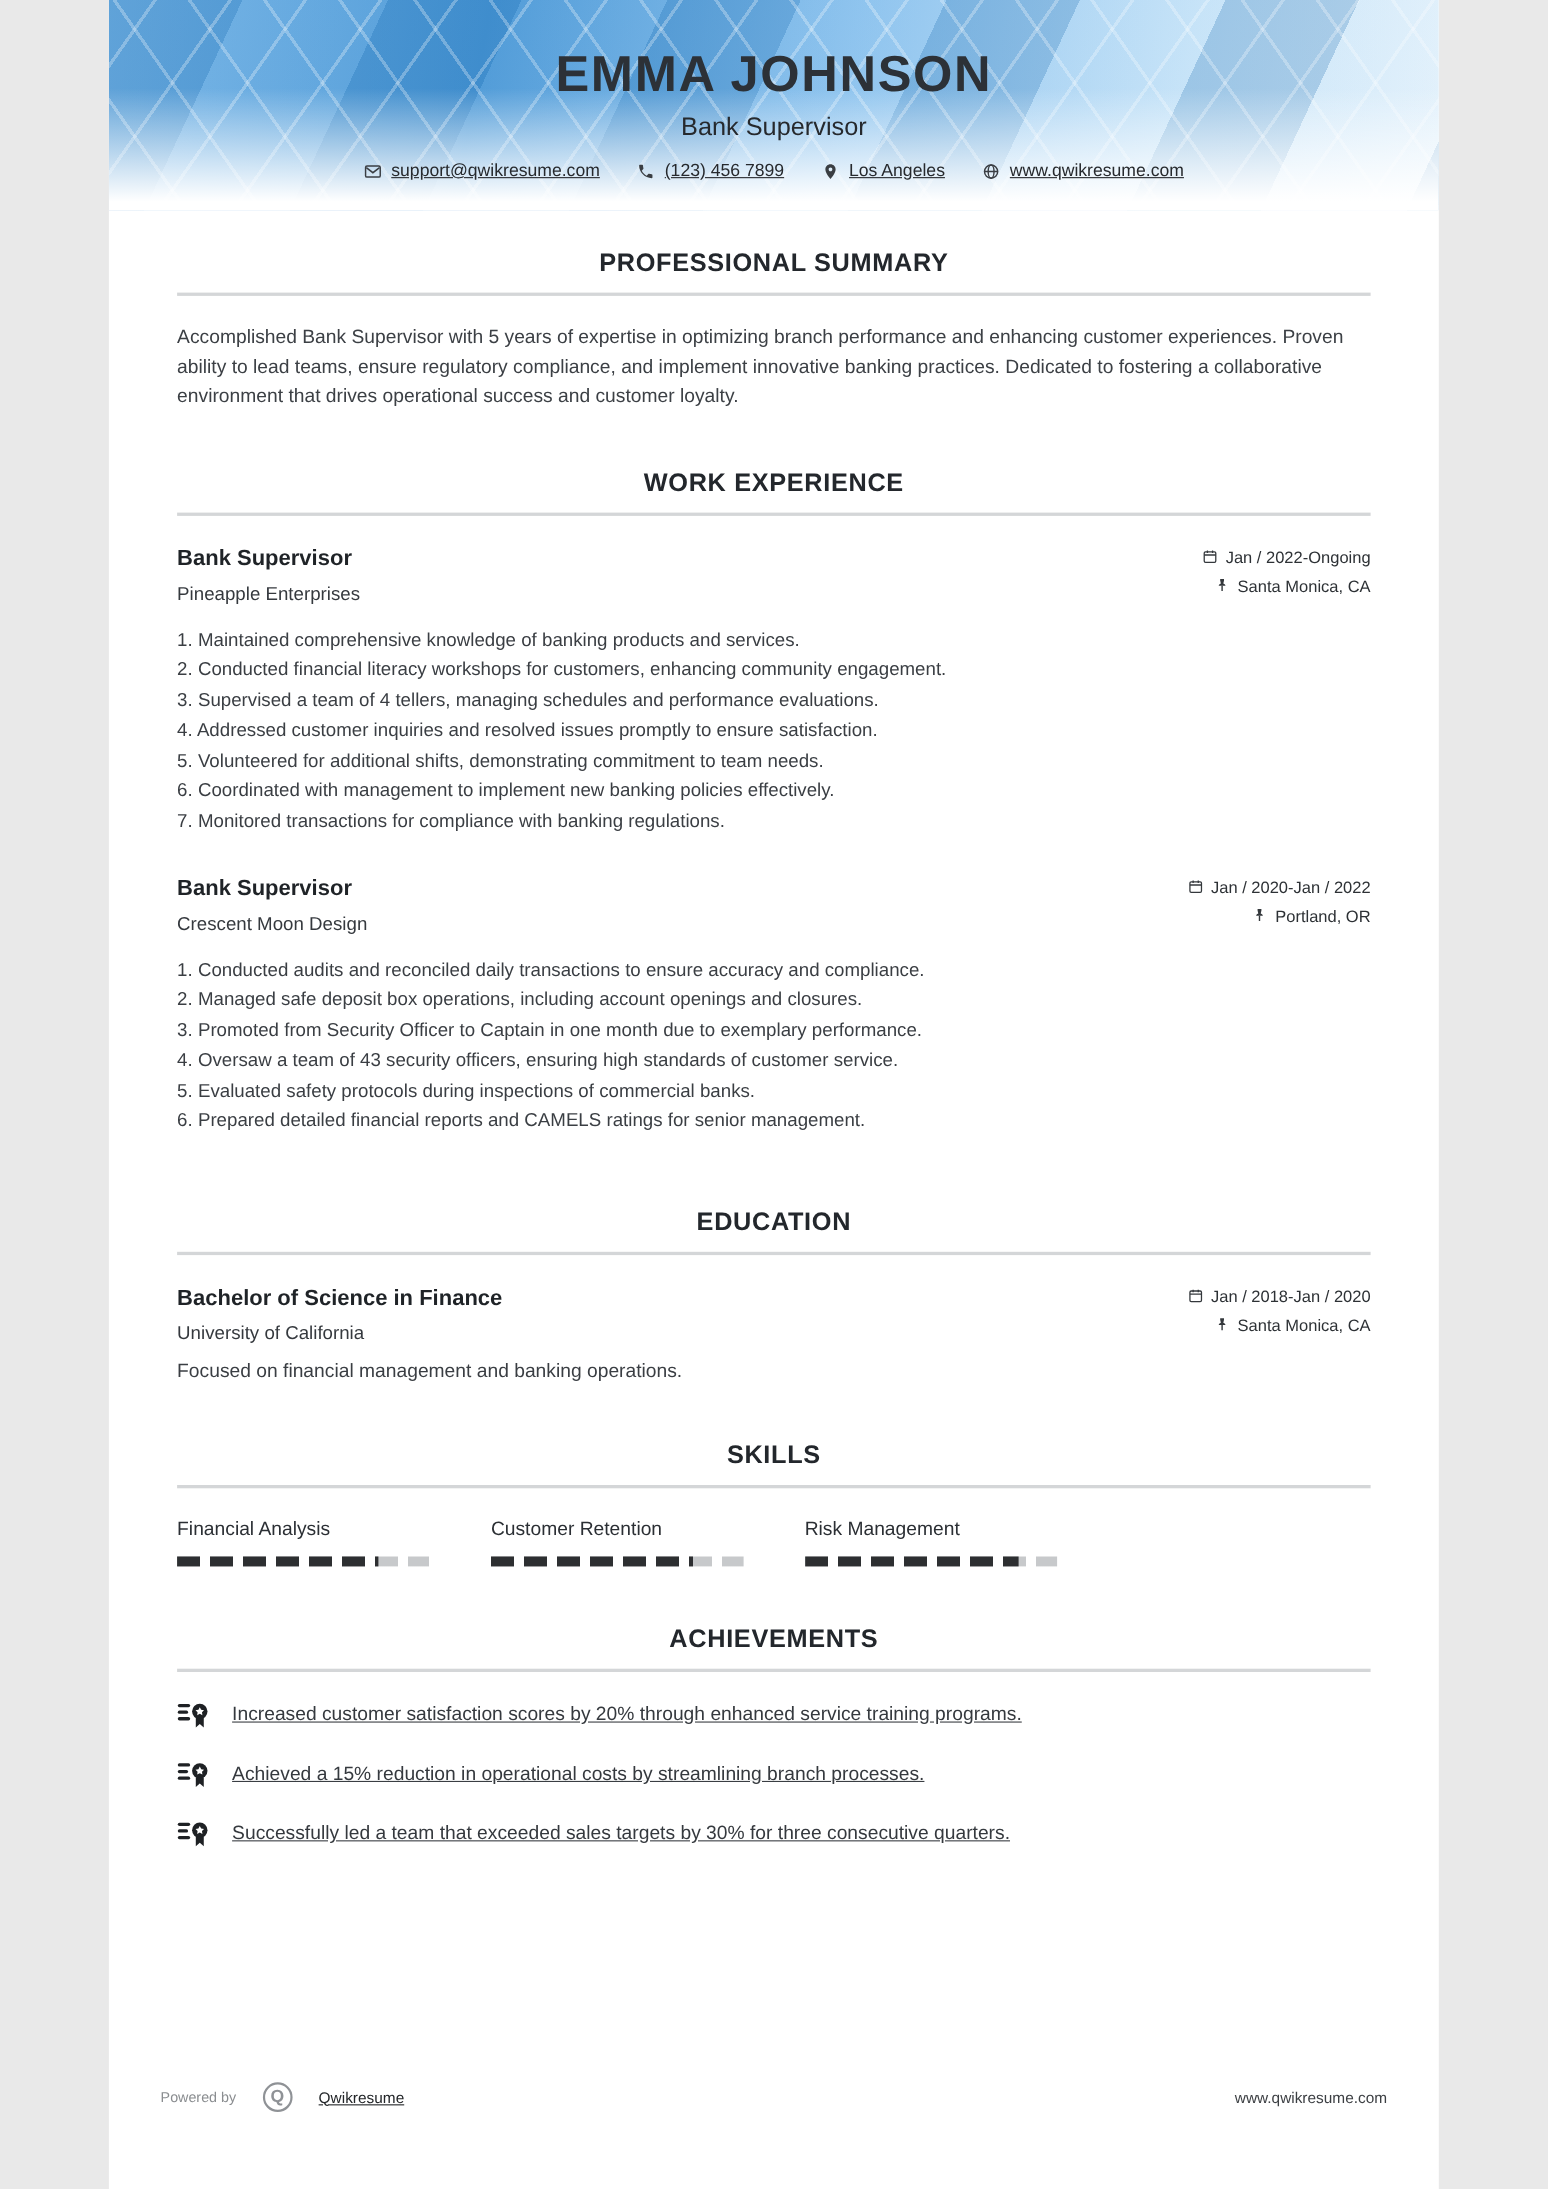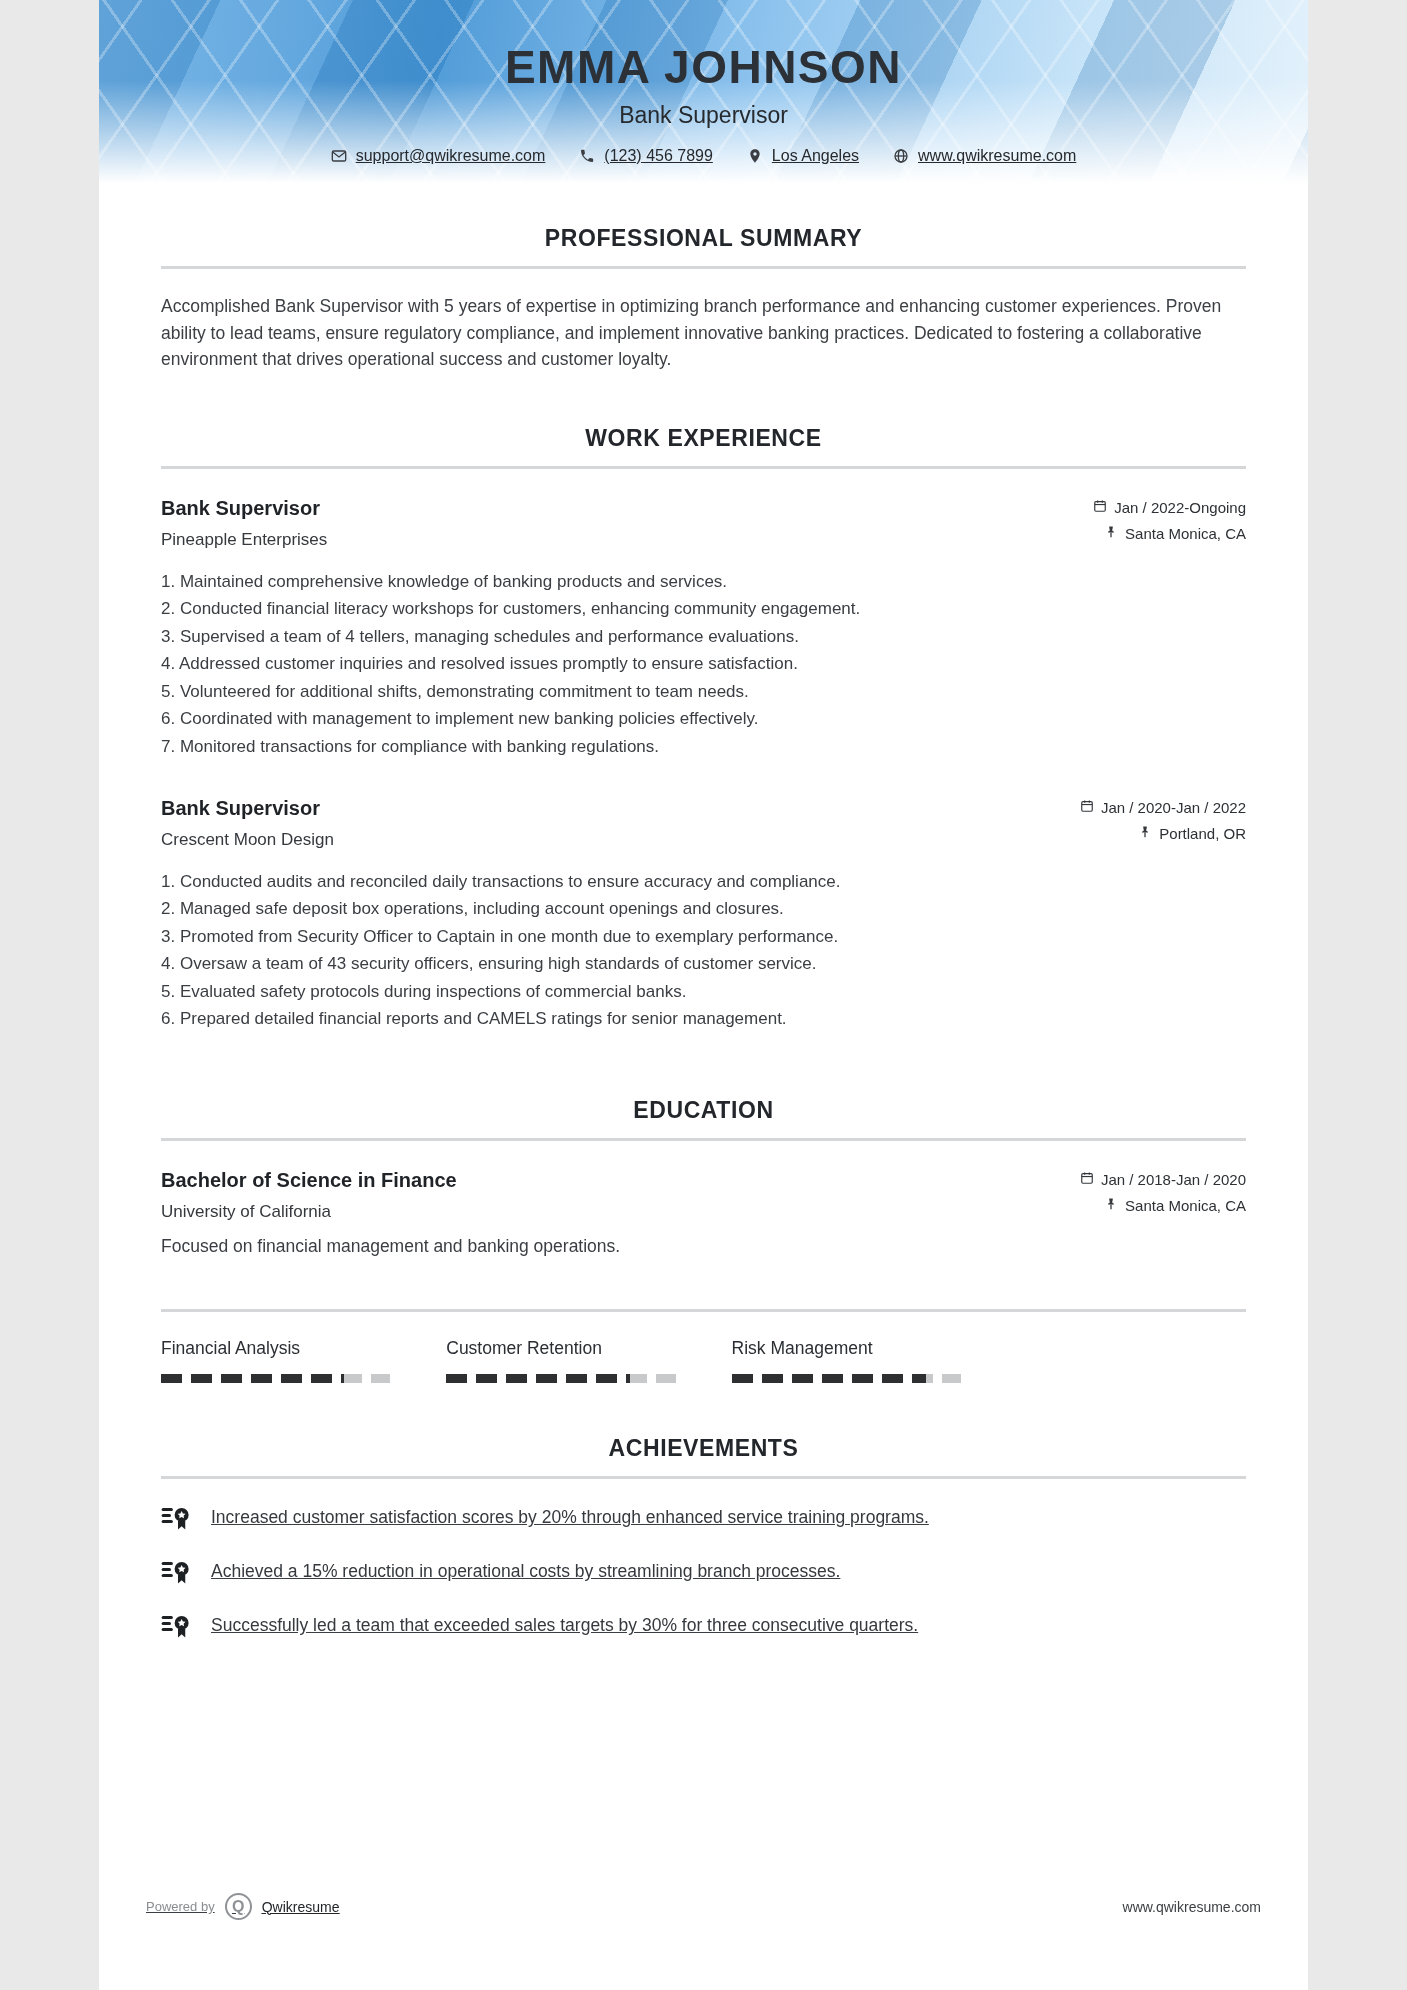--- a/index.html
+++ b/index.html
@@ -122,21 +122,21 @@
   .ach-text { font-size: 17.5px; color: #35393e; }
 
   
   .footer {
     margin-top: auto;
     padding: 40px 47px 70px 47px;
     display: flex;
     justify-content: space-between;
     align-items: center;
   }
-  .footer-left { display: flex; align-items: center; gap: 10px; text-decoration: underline; }
+  .footer-left { display: flex; align-items: center; gap: 24px; }
   .powered-by { font-size: 13px; color: #8a8d90; }
   .qlogo {
     width: 27px; height: 27px;
     border: 2.5px solid #8f9296;
     border-radius: 50%;
     display: flex; align-items: center; justify-content: center;
     font-size: 16px; font-weight: 700; color: #8f9296;
   }
   .brand-link { font-size: 14px; color: #232629; text-decoration: underline; }
   .footer-site { font-size: 14px; color: #3c3f43; text-decoration: none; }
@@ -312,20 +312,21 @@
                 </svg>
               <span>Santa Monica, CA</span>
             </span>
           </div>
         </div>
         <p class="edu-note">Focused on financial management and banking operations.</p>
       </div>
     </section>
 
     <section class="section">
+      <h2 class="section-title">SKILLS</h2>
       <div class="rule"></div>
       <div class="skills-grid">
         <div class="skill">
           <div class="skill-name">Financial Analysis</div>
           <div class="skill-track">
             <div class="skill-dashes-bg"></div>
             <div class="skill-fill" style="width: 80%;"></div>
           </div>
         </div>
         <div class="skill">

